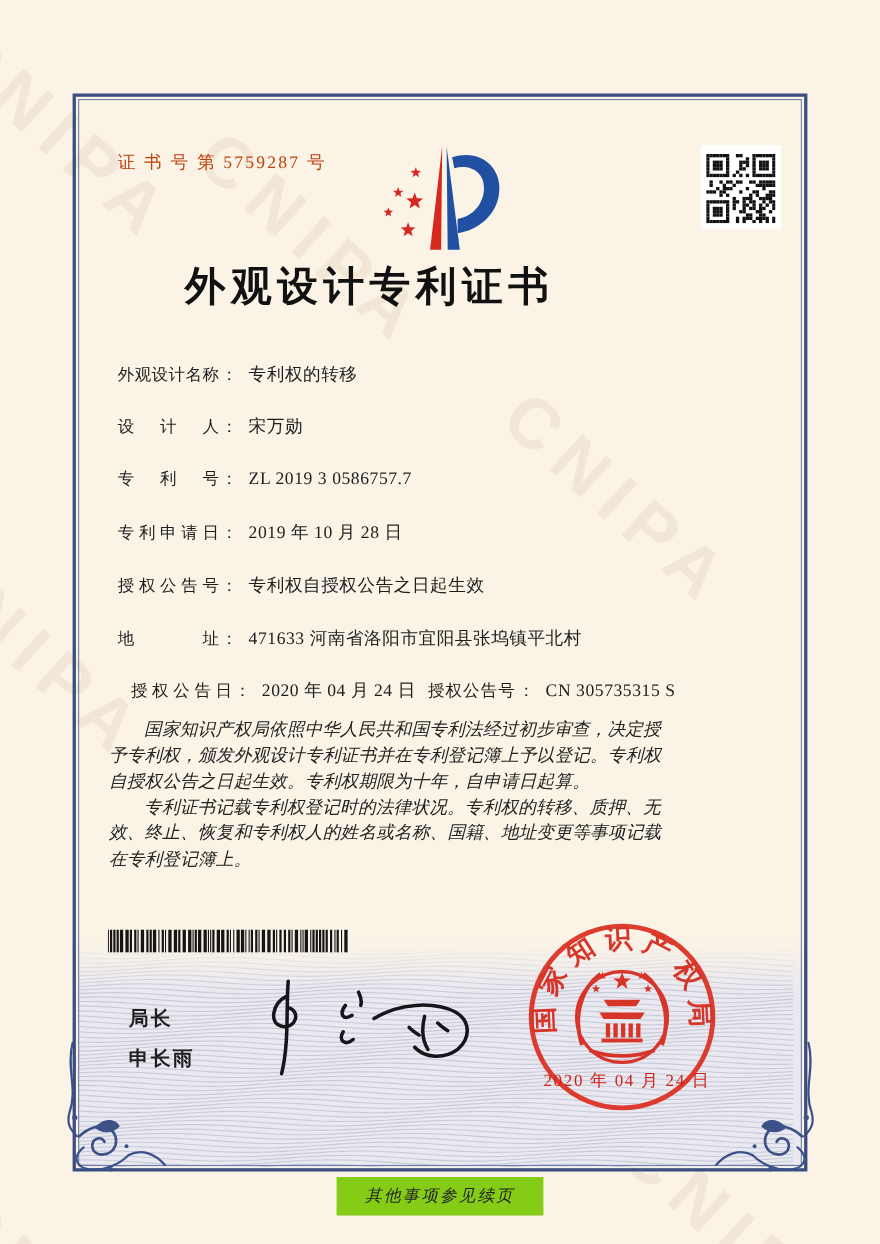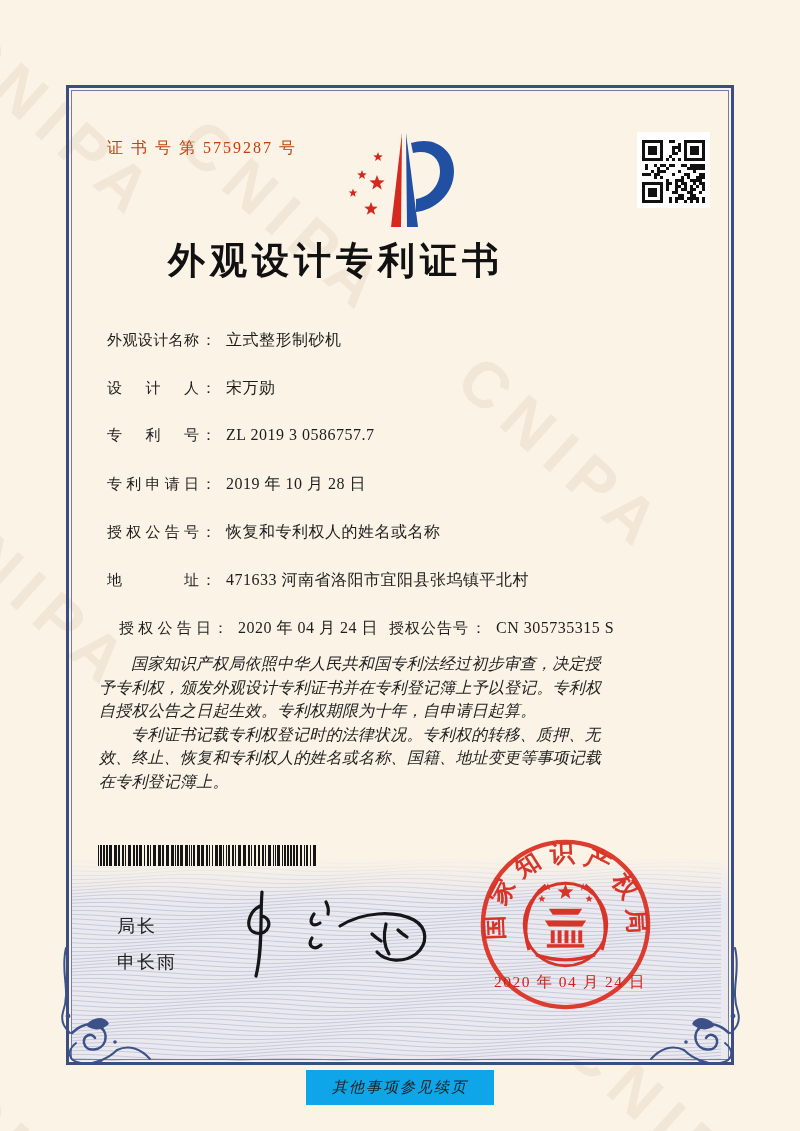--- a/index.html
+++ b/index.html
@@ -71,21 +71,21 @@
   }
   .paras p{margin:0;text-indent:2em;}
   
   .barcode{position:absolute;left:98px;top:845px;z-index:4;}
   
   .director{
     position:absolute;left:117px;top:908px;z-index:4;
     font-family:"Liberation Sans","DejaVu Sans",sans-serif;
     font-size:18px;color:#202020;
   }
-  .director div{height:36px;line-height:36px;letter-spacing:2px;}
+  .director div{height:36px;line-height:36px;letter-spacing:2px;font-weight:bold;}
   .signature{position:absolute;left:222px;top:886px;z-index:4;}
   .sigpath{fill:none;stroke:#15151a;stroke-width:3.2;stroke-linecap:round;stroke-linejoin:round;}
   
   .seal{position:absolute;left:477px;top:836px;z-index:5;opacity:0.93;}
   .sr{fill:none;stroke:#dc2f22;stroke-width:4.5;}
   .sealText{
     fill:#d6281c;font-size:25px;font-weight:bold;
     font-family:"Liberation Serif","DejaVu Serif",serif;
   }
   .emblem{fill:#d7281c;stroke:none;}
@@ -98,21 +98,21 @@
   .page-no{
     position:absolute;left:66px;top:1030px;width:668px;z-index:4;
     text-align:center;font-size:13.5px;letter-spacing:3px;color:#333;margin-top:44px;
   }
   .flourish{position:absolute;z-index:3;}
   .fl-left{left:56px;top:946px;}
   .fl-right{left:649px;top:946px;transform:scaleX(-1);}
   .flp{fill:none;stroke:#3c5187;stroke-width:2;stroke-linecap:round;}
   .cont-note{
     position:absolute;left:50%;top:1070px;transform:translateX(-50%);
-    background:#0ea5e9;padding:8px 26px;z-index:4;
+    background:#84cc16;padding:8px 26px;z-index:4;
     font-size:15px;font-style:italic;letter-spacing:2px;color:#222;
     white-space:nowrap;
   }
 </style>
 </head>
 <body>
 
 <div class="page">
 
   <div class="wm" style="left:-40px;top:0px">CNIPA</div>
@@ -431,33 +431,33 @@
         <polygon points="42.00,53.00 43.97,58.28 49.61,58.53 45.20,62.04 46.70,67.47 42.00,64.36 37.30,67.47 38.80,62.04 34.39,58.53 40.03,58.28"></polygon>
         <polygon points="18.00,66.50 19.11,69.47 22.28,69.61 19.80,71.58 20.65,74.64 18.00,72.89 15.35,74.64 16.20,71.58 13.72,69.61 16.89,69.47"></polygon>
         <polygon points="36.00,80.00 37.73,84.62 42.66,84.84 38.80,87.91 40.11,92.66 36.00,89.94 31.89,92.66 33.20,87.91 29.34,84.84 34.27,84.62"></polygon>
       </g>
   </svg>
 
   <h1 class="title">外观设计专利证书</h1>
 
   <div class="fields">
     <div class="frow">
-      <span class="flabel">外观设计名称</span><span class="fcolon">：</span><span class="fvalue">立式整形制砂机</span>
+      <span class="flabel">外观设计名称</span><span class="fcolon">：</span><span class="fvalue">专利权的转移</span>
     </div>
     <div class="frow">
       <span class="flabel">设计人</span><span class="fcolon">：</span><span class="fvalue">宋万勋</span>
     </div>
     <div class="frow">
       <span class="flabel">专利号</span><span class="fcolon">：</span><span class="fvalue">ZL 2019 3 0586757.7</span>
     </div>
     <div class="frow">
       <span class="flabel">专利申请日</span><span class="fcolon">：</span><span class="fvalue">2019 年 10 月 28 日</span>
     </div>
     <div class="frow">
-      <span class="flabel">授权公告号</span><span class="fcolon">：</span><span class="fvalue">恢复和专利权人的姓名或名称</span>
+      <span class="flabel">授权公告号</span><span class="fcolon">：</span><span class="fvalue">专利权自授权公告之日起生效</span>
     </div>
     <div class="frow">
       <span class="flabel">地址</span><span class="fcolon">：</span><span class="fvalue">471633 河南省洛阳市宜阳县张坞镇平北村</span>
     </div>
     <div class="frow">
       <span class="pair1"><span class="flabel">授权公告日</span><span class="fcolon">：</span><span class="fvalue">2020 年 04 月 24 日</span></span><span><span class="flabel2">授权公告号</span><span class="fcolon">：</span><span class="fvalue">CN 305735315 S</span></span>
     </div>
   </div>
 
   <div class="paras">

